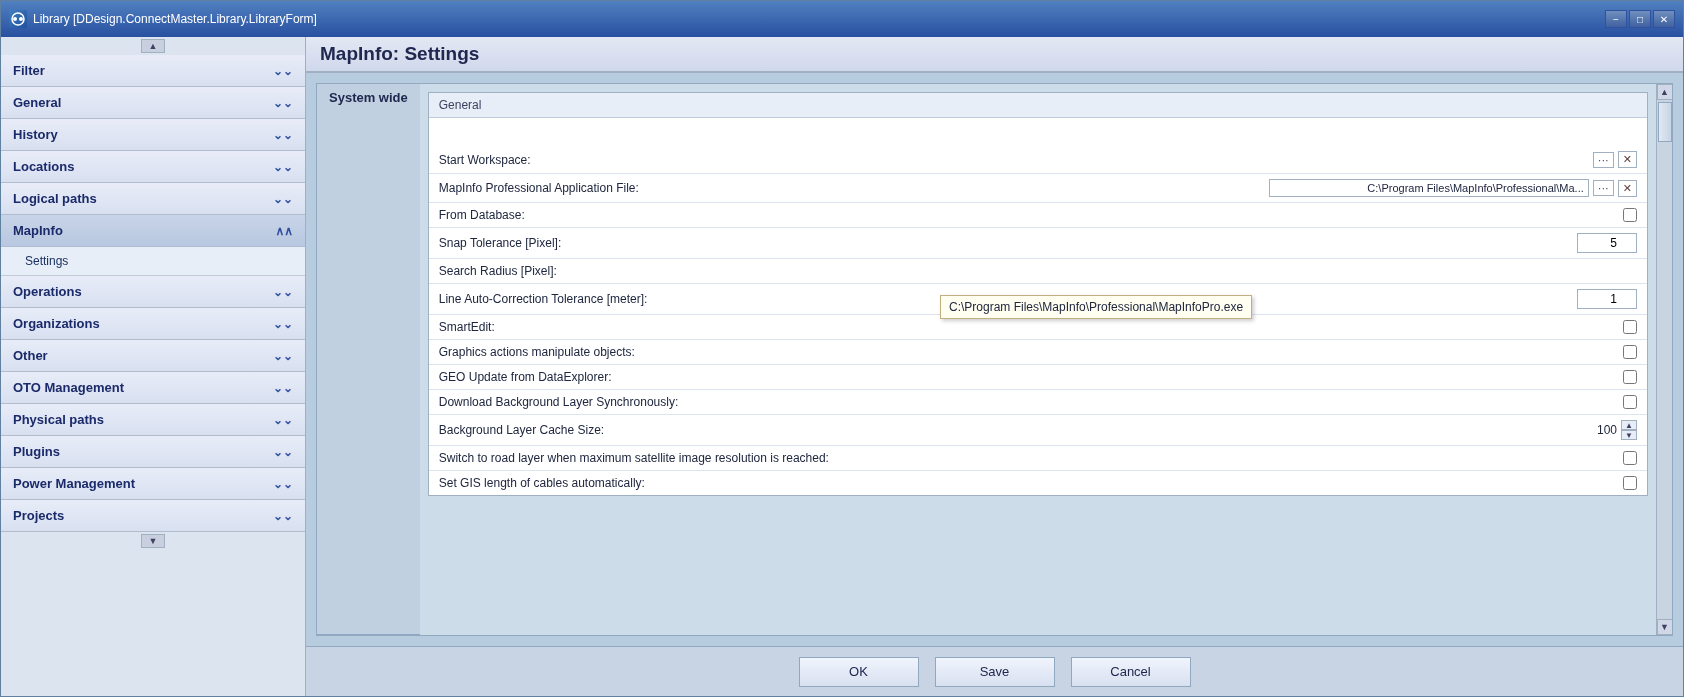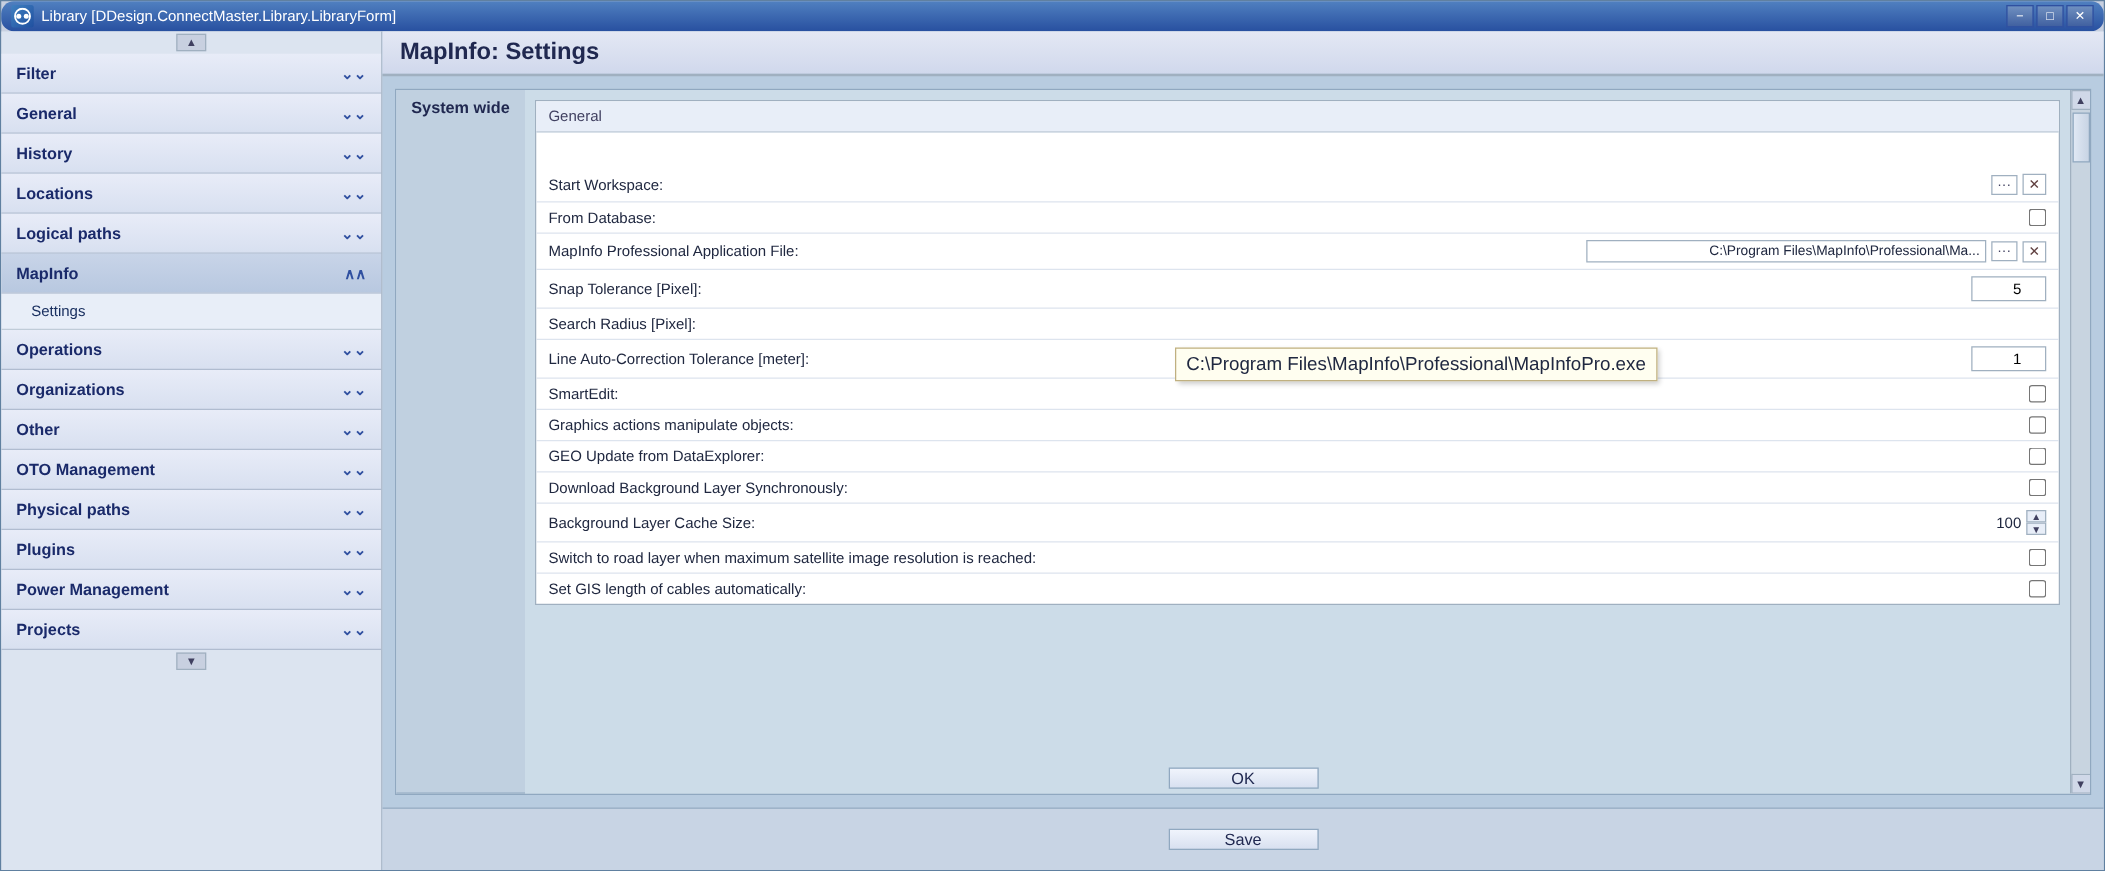--- a/index.html
+++ b/index.html
@@ -7,23 +7,22 @@
 
     .window { width: 1684px; height: 697px; display: flex; flex-direction: column; background: #c8d0e0; border: 1px solid #6080a0; }
 
     .title-bar {
       background: linear-gradient(to bottom, #5080c0, #2850a0);
       color: white;
       padding: 4px 8px;
       display: flex;
       align-items: center;
       justify-content: space-between;
-      height: 24px;
+      height: 36px;
       flex-shrink: 0;
-      border-radius: 10px;
     }
     .title-bar-left { display: flex; align-items: center; gap: 6px; }
     .title-bar-title { font-size: 12px; font-weight: normal; }
     .title-bar-controls { display: flex; gap: 2px; }
     .title-btn {
       width: 22px; height: 18px;
       background: linear-gradient(to bottom, #7090c0, #4060a0);
       border: 1px solid #3050a0;
       color: white;
       font-size: 10px;
@@ -150,25 +149,25 @@
       border: 1px solid #a0b0c0; padding: 2px 4px;
     }
     .spin-btn { width: 16px; height: 10px; border: 1px solid #a0b0c0; background: #e8eef8; cursor: pointer; display: flex; align-items: center; justify-content: center; font-size: 8px; color: #404060; }
 
     
     .tooltip-popup {
       position: absolute;
       background: #fffef0;
       border: 1px solid #c0b080;
       padding: 4px 8px;
-      font-size: 15px;
+      font-size: 12px;
       color: #202840;
       white-space: nowrap;
       box-shadow: 2px 2px 4px rgba(0,0,0,0.2);
-      top: 278px;
+      top: 295px;
       left: 940px;
       text-align: center;
     }
 
     
     .v-scrollbar {
       width: 16px;
       background: #c8d4e0;
       border-left: 1px solid #a0b0c0;
       display: flex;
@@ -180,23 +179,22 @@
     .scroll-thumb { width: 14px; height: 40px; background: linear-gradient(to right, #e0e8f4, #c8d4e4); border: 1px solid #90a8c0; position: absolute; top: 2px; }
 
     
     .bottom-bar {
       height: 50px;
       background: #c8d4e4;
       border-top: 1px solid #90a8c0;
       display: flex;
       align-items: center;
       justify-content: center;
-      gap: 32px;
+      gap: 16px;
       flex-shrink: 0;
-      flex-direction: column;
     }
     .action-btn {
       width: 120px; height: 30px;
       background: linear-gradient(to bottom, #f0f4fc, #d8e0f0);
       border: 1px solid #90a8c0;
       color: #202850;
       font-size: 13px;
       cursor: pointer;
     }
 
@@ -351,35 +349,35 @@
                       <td>Start Workspace:</td>
                       <td>
                         <div class="row-value">
                           <button class="dots-btn">···</button>
                           <button class="clear-btn">✕</button>
                         </div>
                       </td>
                     </tr>
 
                     <tr>
-                      <td>From Database:</td>
-                      <td>
-                        <div class="checkbox-cell">
-                          <input type="checkbox" style="">
-                        </div>
-                      </td>
-                    </tr>
-
-                    <tr>
                       <td>MapInfo Professional Application File:</td>
                       <td>
                         <div class="row-value" style="position:relative;">
                           <span class="file-path-input">C:\Program Files\MapInfo\Professional\Ma...</span>
                           <button class="dots-btn">···</button>
                           <button class="clear-btn">✕</button>
+                        </div>
+                      </td>
+                    </tr>
+
+                    <tr>
+                      <td>From Database:</td>
+                      <td>
+                        <div class="checkbox-cell">
+                          <input type="checkbox" style="">
                         </div>
                       </td>
                     </tr>
 
                     <tr>
                       <td>Snap Tolerance [Pixel]:</td>
                       <td>
                         <div class="row-value">
                           <input type="number" class="number-input" value="5" style="">
                         </div>

